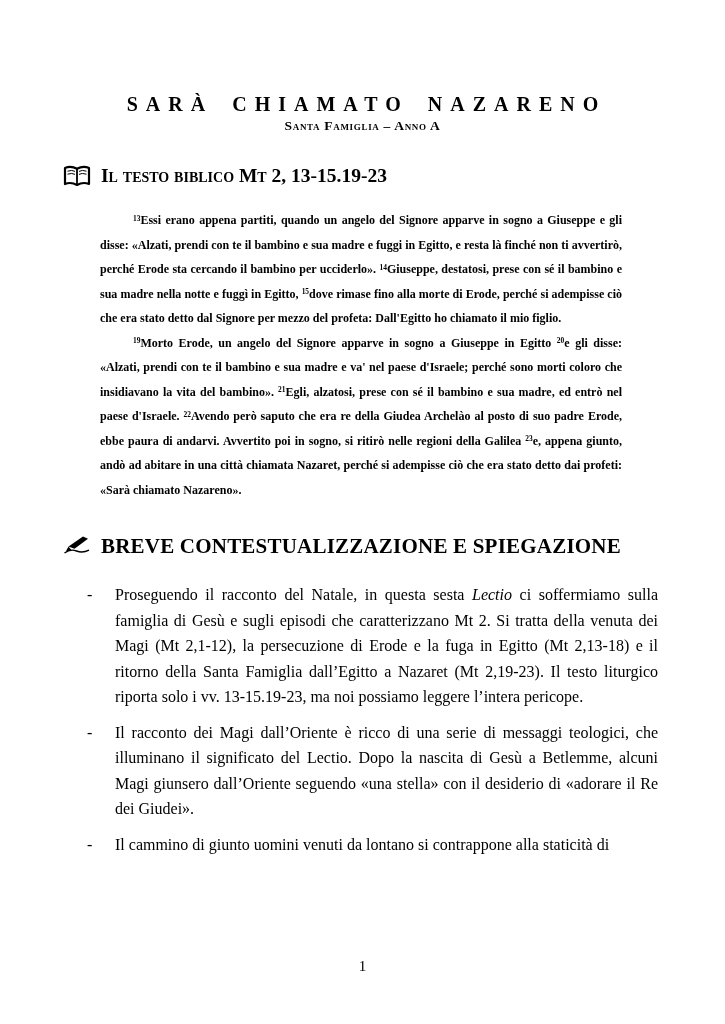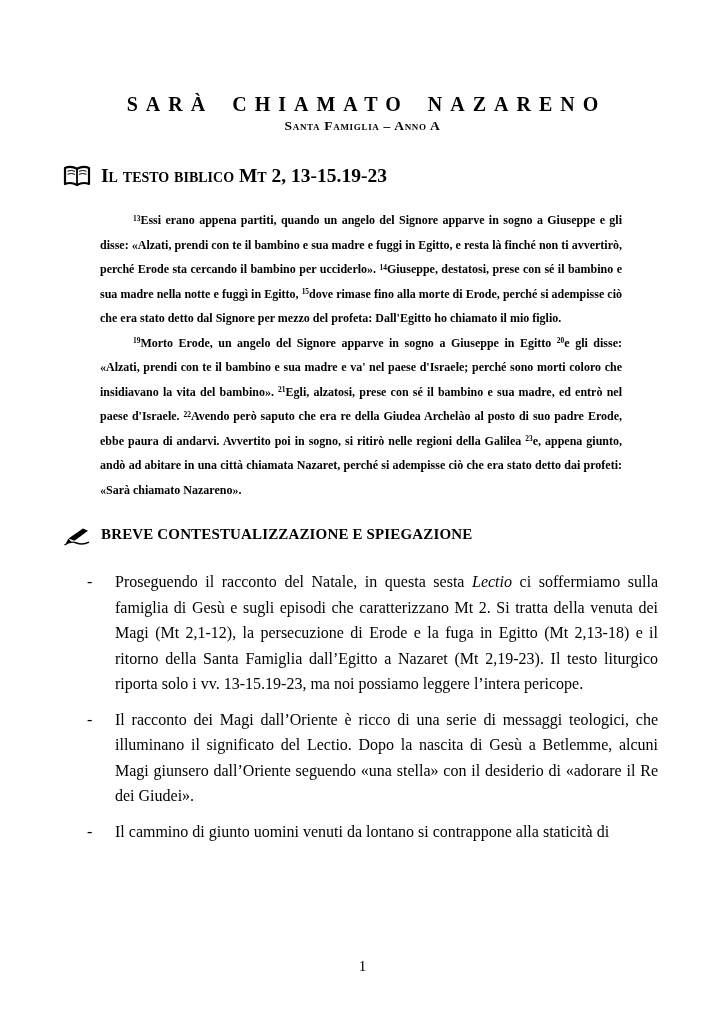--- a/index.html
+++ b/index.html
@@ -33,21 +33,21 @@
     font-variant: small-caps;
     letter-spacing: 0.05em;
   }
   
   .section-heading {
     display: flex;
     align-items: flex-start;
     font-weight: bold;
   }
   .heading-bible { margin-top: 31px; font-size: 19.5px; }
-  .heading-context { margin-top: 24px; font-size: 15px; letter-spacing: 0.01em; }
+  .heading-context { margin-top: 32px; font-size: 21px; letter-spacing: 0.01em; }
   .heading-icon {
     flex: 0 0 38px;
     width: 38px;
     display: flex;
     align-items: center;
   }
   .heading-icon svg { display: block; }
   .sc { font-variant: small-caps; }
   
   .bible-block {

